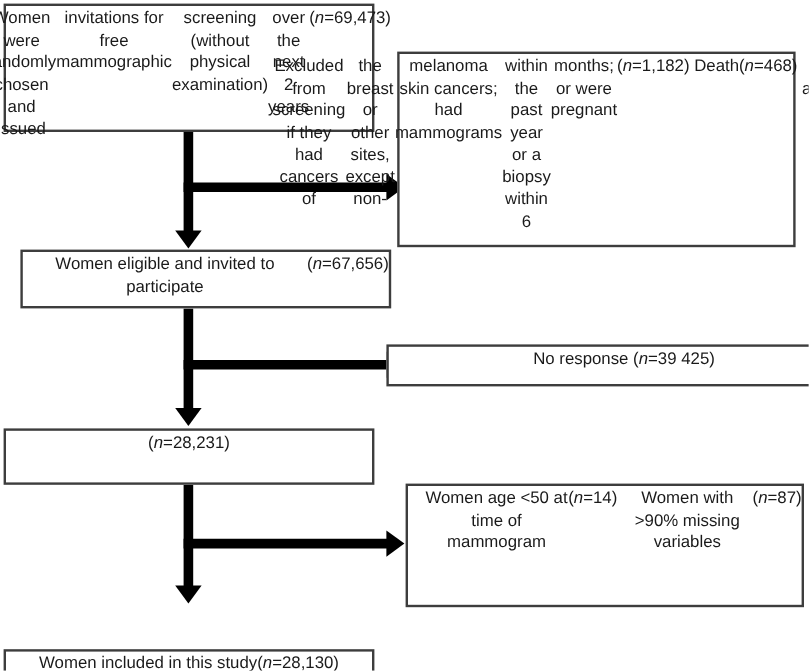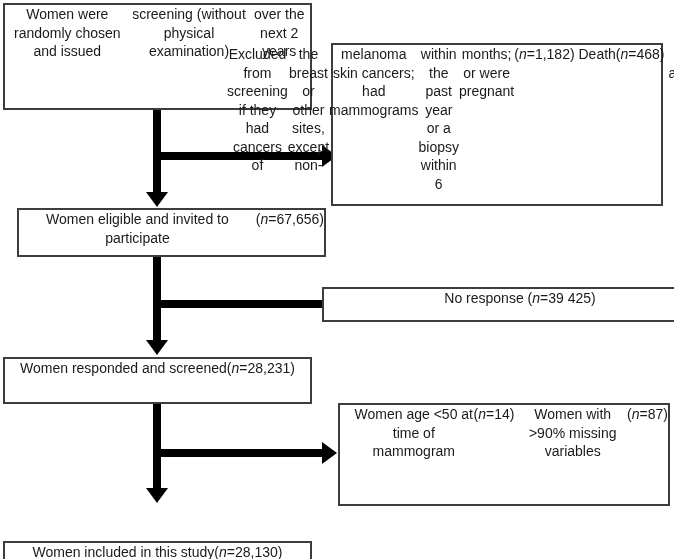--- a/index.html
+++ b/index.html
@@ -72,22 +72,24 @@
       <polygon points="146,488 168,488 157,503"></polygon>
     </g>
     <g>
       <line x1="153" y1="453" x2="323" y2="453"></line>
       <polygon points="322,442 322,464 337,453"></polygon>
     </g>
   </svg>
 
   <div class="fbox b-invited">
       <div class="line"><span>Women were randomly chosen and issued</span></div>
+      <div class="line"><span>invitations for free mammographic</span></div>
       <div class="line"><span>screening (without physical examination)</span></div>
       <div class="line"><span>over the next 2 years</span></div>
+      <div class="line"><span>(</span><i>n</i><span>=69,473)</span></div>
     </div>
 
   <div class="fbox b-excluded1">
       <div class="line"><span>Excluded from screening if they had cancers of</span></div>
       <div class="line"><span>the breast or other sites, except non-</span></div>
       <div class="line"><span>melanoma skin cancers; had mammograms</span></div>
       <div class="line"><span>within the past year or a biopsy within 6</span></div>
       <div class="line"><span>months; or were pregnant</span></div>
       <div class="line"><span>(</span><i>n</i><span>=1,182)</span></div>
       <div class="line">&nbsp;</div>
@@ -101,21 +103,20 @@
   <div class="fbox b-eligible">
       <div class="line"><span>Women eligible and invited to participate</span></div>
       <div class="line"><span>(</span><i>n</i><span>=67,656)</span></div>
     </div>
 
   <div class="fbox b-noresponse">
       <div class="line"><span>No response (</span><i>n</i><span>=39 425)</span></div>
     </div>
 
   <div class="fbox b-screened">
-      <div class="line"><span>Women responded and screened</span></div>
       <div class="line"><span>(</span><i>n</i><span>=28,231)</span></div>
     </div>
 
   <div class="fbox b-excluded2">
       <div class="line"><span>Women age &lt;50 at time of mammogram</span></div>
       <div class="line"><span>(</span><i>n</i><span>=14)</span></div>
       <div class="line">&nbsp;</div>
       <div class="line"><span>Women with &gt;90% missing variables</span></div>
       <div class="line"><span>(</span><i>n</i><span>=87)</span></div>
     </div>

